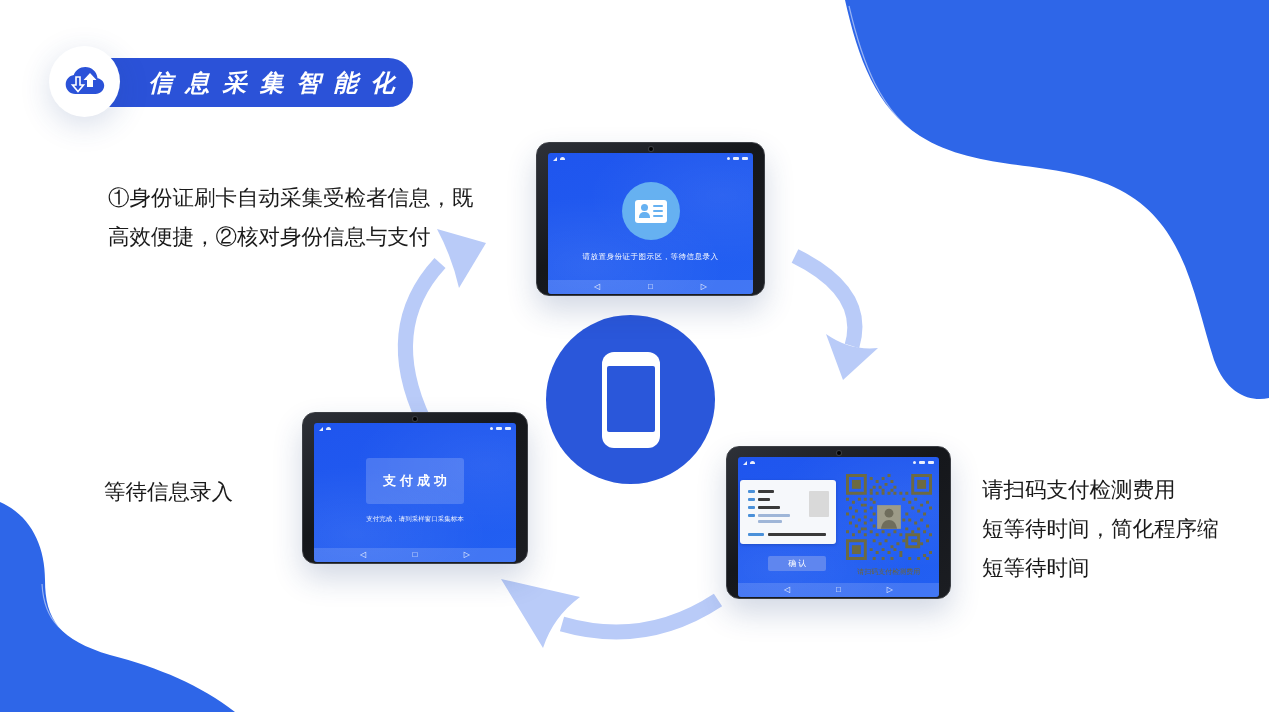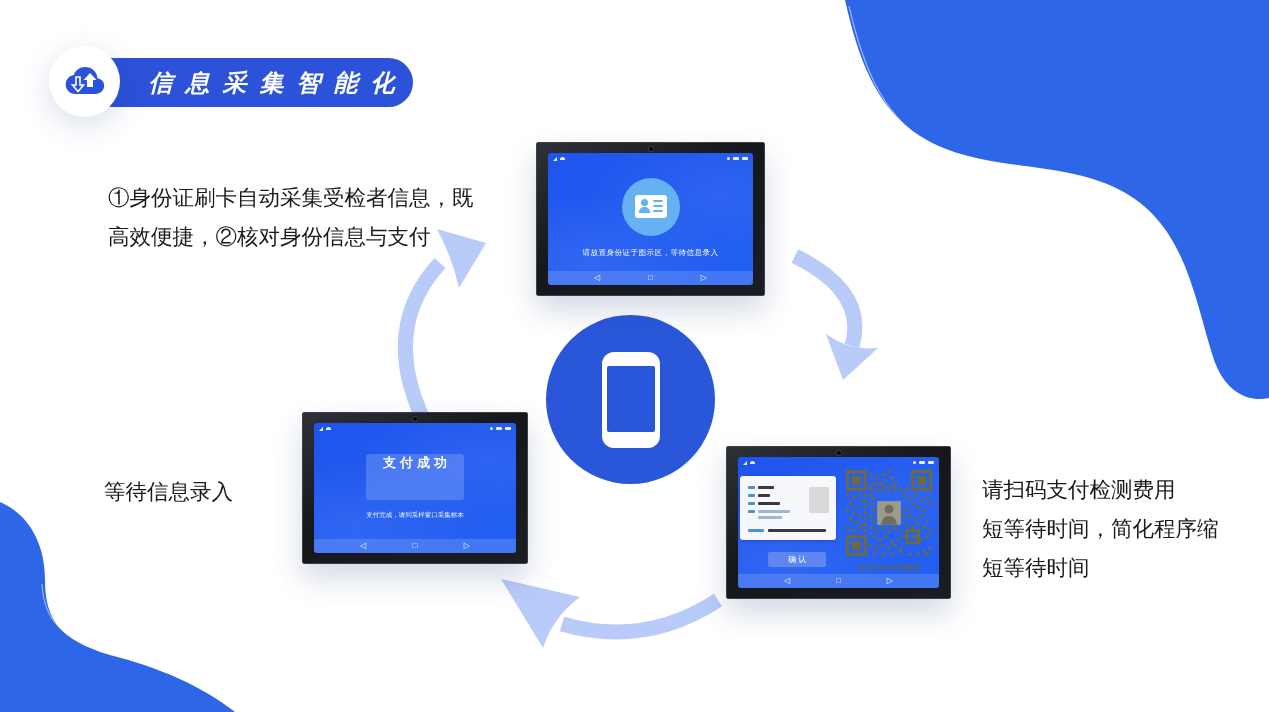--- a/index.html
+++ b/index.html
@@ -20,21 +20,21 @@
   #annot1{left:108px;top:155px;width:376px;text-align:left;margin-top:24px;}
   #annot2{left:982px;top:471px;width:240px;text-align:left;}
   #annot3{left:104px;top:473px;}
   
   .center-circle{left:546px;top:315px;width:169px;height:169px;border-radius:50%;background:#2a57da;
     display:flex;align-items:center;justify-content:center;}
   .phone{width:58px;height:96px;background:#fff;border-radius:12px;position:relative;}
   .phone .scr{position:absolute;left:5px;right:5px;top:14px;bottom:16px;background:#2a57da;border-radius:2px;}
   
   .tablet{box-sizing:border-box;background:linear-gradient(150deg,#2e3138,#15171b 45%,#1b1d22);
-    border:1px solid #3c3f45;border-radius:2px;padding:10px 11px 10px 11px;
+    border:1px solid #3c3f45;border-radius:13px;padding:10px 11px 1px 11px;
     box-shadow:0 14px 30px rgba(30,60,120,.20);}
   .cam{position:absolute;top:4px;left:50%;width:4px;height:4px;margin-left:-2px;border-radius:50%;
     background:#000;box-shadow:0 0 0 1px #3a3d42;}
   .screen{position:relative;width:100%;height:100%;border-radius:3px;overflow:hidden;
     background:radial-gradient(120% 90% at 20% 80%,rgba(255,255,255,.07),rgba(255,255,255,0) 55%),
                radial-gradient(120% 90% at 85% 30%,rgba(255,255,255,.06),rgba(255,255,255,0) 55%),
                linear-gradient(160deg,#1f55ee,#2260f2);}
   .statusbar{position:absolute;top:0;left:0;right:0;height:11px;display:flex;
     align-items:center;justify-content:space-between;padding:0 5px;box-sizing:border-box;opacity:.9;}
   .sb-g{display:flex;gap:3px;align-items:center;}
@@ -51,21 +51,21 @@
   .idscan-circle{width:58px;height:58px;border-radius:50%;background:#66b1f1;
     display:flex;align-items:center;justify-content:center;}
   .idcard-glyph{width:32px;height:23px;background:#fff;border-radius:3px;position:relative;}
   .idcard-glyph .head{position:absolute;left:6px;top:4px;width:7px;height:7px;border-radius:50%;background:#66b1f1;}
   .idcard-glyph .body{position:absolute;left:4px;top:12px;width:11px;height:6px;border-radius:5px 5px 0 0;background:#66b1f1;}
   .idcard-glyph .l1,.idcard-glyph .l2,.idcard-glyph .l3{position:absolute;left:18px;width:10px;height:2px;background:#66b1f1;border-radius:1px;}
   .idcard-glyph .l1{top:5px}.idcard-glyph .l2{top:10px}.idcard-glyph .l3{top:15px}
   .scr-caption{color:#fff;font-size:7.5px;margin-top:12px;letter-spacing:.5px;white-space:nowrap;}
   
   .success-box{width:98px;height:46px;background:rgba(255,255,255,.18);border-radius:3px;
-    display:flex;align-items:flex-start;justify-content:center;}
+    display:flex;align-items:center;justify-content:center;}
   .success-box span{color:#fff;font-size:13px;font-weight:bold;letter-spacing:4px;text-indent:4px;}
   .success-cap{color:#fff;font-size:6.5px;margin-top:11px;opacity:.92;white-space:nowrap;}
   
   .payrow{position:absolute;top:11px;bottom:14px;left:0;right:0;display:flex;}
   .paycol{flex:1;display:flex;flex-direction:column;align-items:center;justify-content:center;}
   .idcard-mock{width:96px;height:64px;background:#f6f8fb;border-radius:3px;position:relative;
     box-shadow:0 1px 3px rgba(0,20,80,.25);}
   .bar{position:absolute;height:3px;border-radius:1px;}
   .bar.b{background:#4a90d9;} .bar.d{background:#3a3a3a;} .bar.g{background:#9fb6d8;}
   .idcard-mock .photo{position:absolute;right:7px;top:11px;width:20px;height:26px;background:#d9d9d9;border-radius:1px;}

